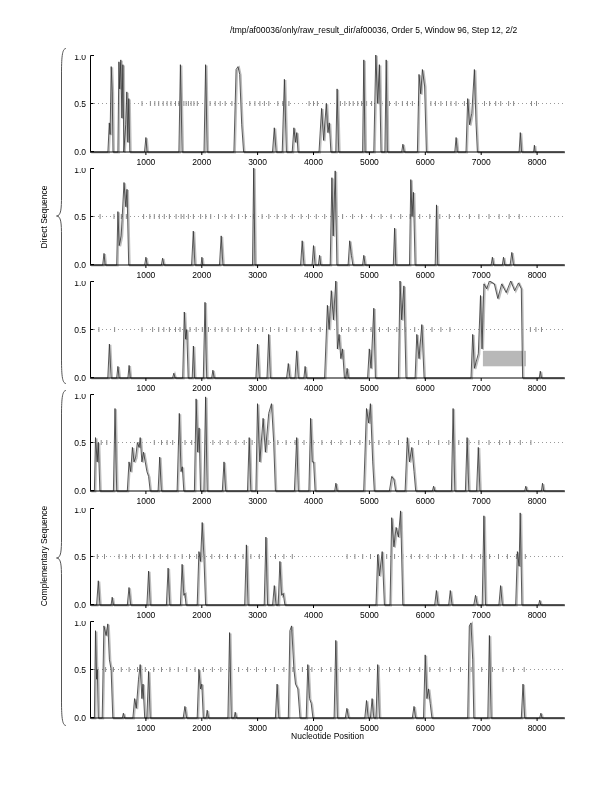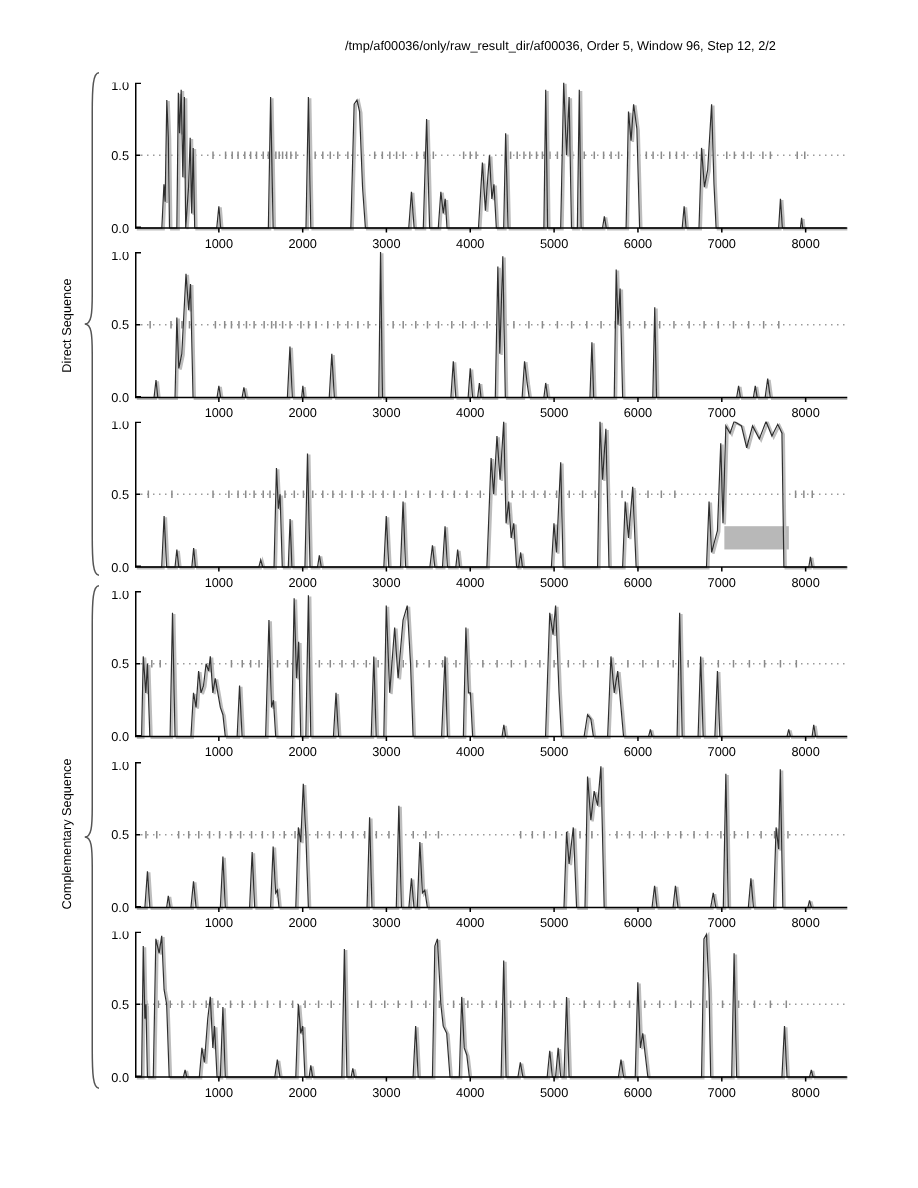--- a/index.html
+++ b/index.html
@@ -483,13 +483,14 @@
         <text x="365.3" y="110" text-anchor="middle" font-size="8.5">6000</text>
         <line x1="421.2" y1="97" x2="421.2" y2="100" stroke="#000000" stroke-width="1"></line>
         <text x="421.2" y="110" text-anchor="middle" font-size="8.5">7000</text>
         <line x1="477.1" y1="97" x2="477.1" y2="100" stroke="#000000" stroke-width="1"></line>
         <text x="477.1" y="110" text-anchor="middle" font-size="8.5">8000</text>
         <text x="26" y="5" text-anchor="end" font-size="8.5">1.0</text>
         <text x="26" y="51.5" text-anchor="end" font-size="8.5">0.5</text>
         <text x="26" y="100" text-anchor="end" font-size="8.5">0.0</text>
       </svg></div>
 
+  <div class="xlabel">Nucleotide Position</div>
 </div>
 
 </body></html>

